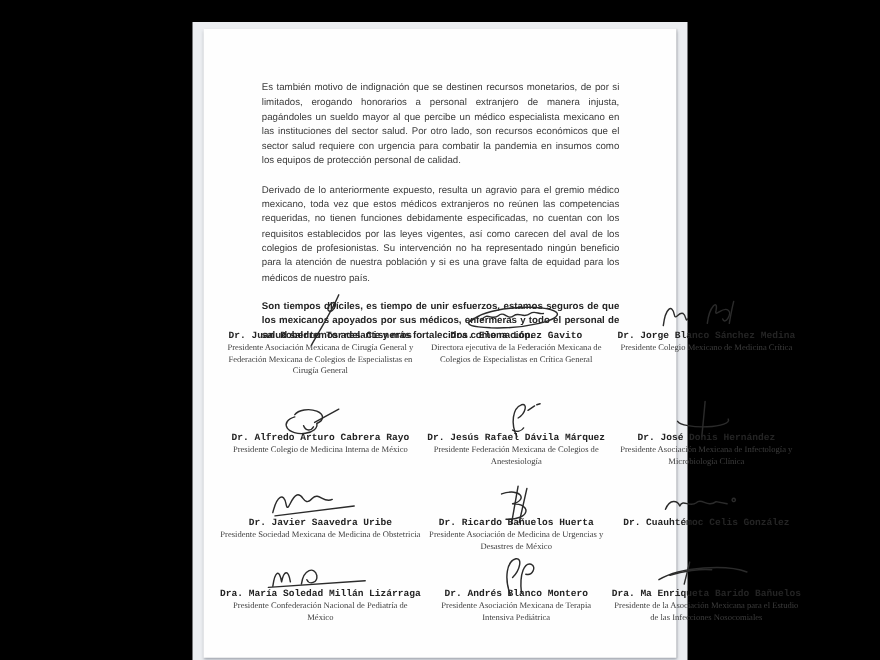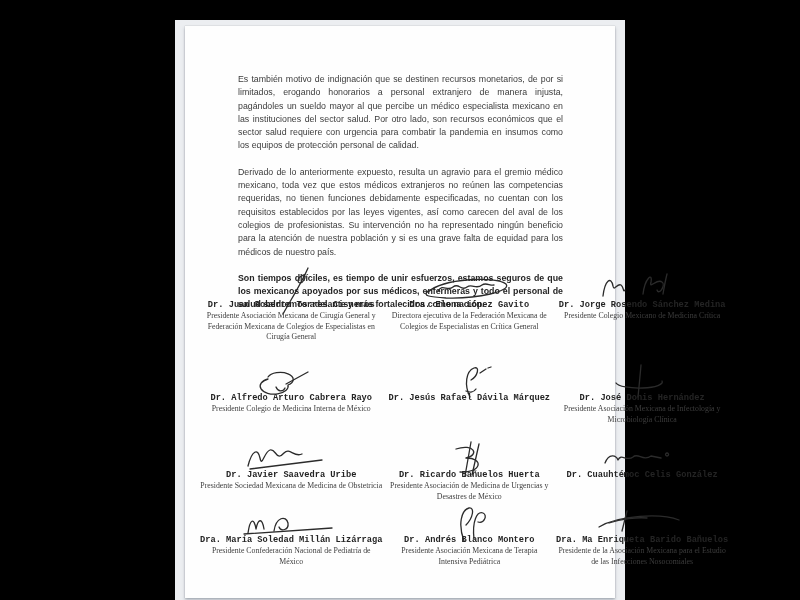--- a/index.html
+++ b/index.html
@@ -81,21 +81,21 @@
         </div>
 
         <div class="signatory">
           <div class="sig-mark">
             <svg width="110" height="28" viewBox="0 0 110 28">
               <path d="M16 24 C18 8 24 4 26 14 C27 20 30 11 34 13 C37 15 36 21 38 18"></path>
               <path d="M56 22 C58 6 66 0 64 10 C62 18 70 6 75 10 C79 13 72 24 70 18"></path>
               <path d="M80 2 C78 10 77 16 76 22"></path>
             </svg>
           </div>
-          <div class="sig-name">Dr. Jorge Rosendo Sánchez Medina</div>
+          <div class="sig-name">Dr. Jorge Blanco Sánchez Medina</div>
           <div class="sig-title">Presidente Colegio Mexicano de Medicina Crítica</div>
         </div>
 
         <div class="signatory">
           <div class="sig-mark">
             <svg width="110" height="28" viewBox="0 0 110 28">
               <path d="M32 14 a14 8 0 1 0 20 6 a13 7 0 1 0 -20 -8"></path>
               <path d="M50 19 L72 7"></path>
               <path d="M40 22 c2 5 7 5 9 1"></path>
             </svg>
@@ -106,20 +106,21 @@
 
         <div class="signatory">
           <div class="sig-mark">
             <svg width="110" height="28" viewBox="0 0 110 28">
               <path d="M56 32 C50 20 52 6 60 3 C66 1 64 11 57 15"></path>
               <path d="M66 8 l6 -4 M74 3 l3 -1"></path>
               <path d="M52 26 c4 2 8 1 10 -2"></path>
             </svg>
           </div>
           <div class="sig-name">Dr. Jesús Rafael Dávila Márquez</div>
+          <div class="sig-title">Presidente Federación Mexicana de Colegios de Anestesiología</div>
         </div>
 
         <div class="signatory">
           <div class="sig-mark">
             <svg width="110" height="28" viewBox="0 0 110 28">
               <path d="M54 0 C53 12 52 22 51 32"></path>
               <path d="M29 18 a23 6 0 1 0 46 -2"></path>
             </svg>
           </div>
           <div class="sig-name">Dr. José Donis Hernández</div>

